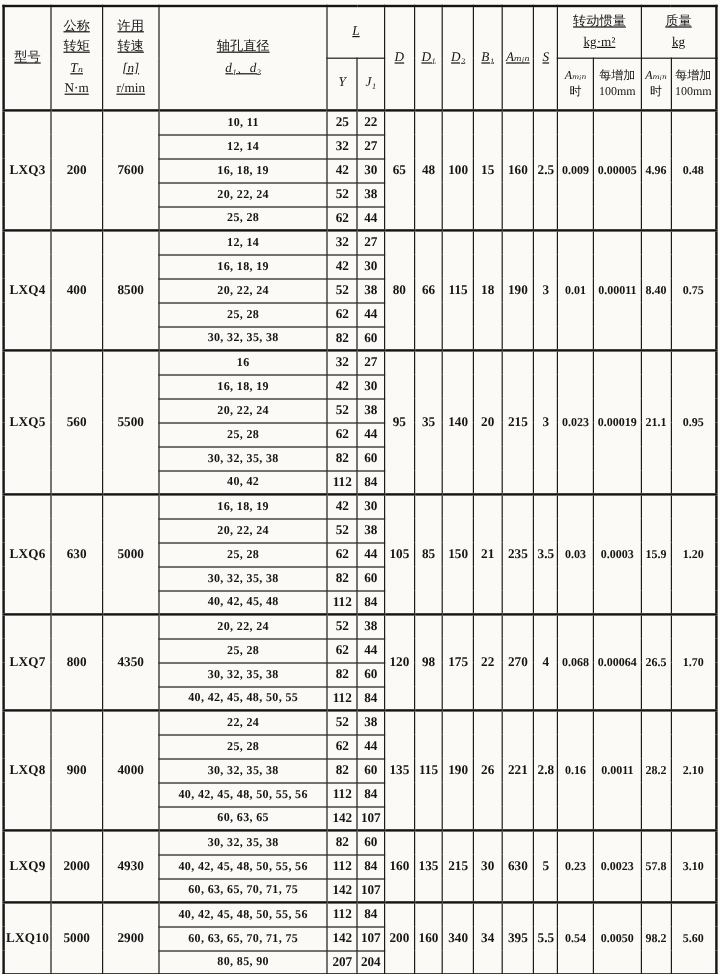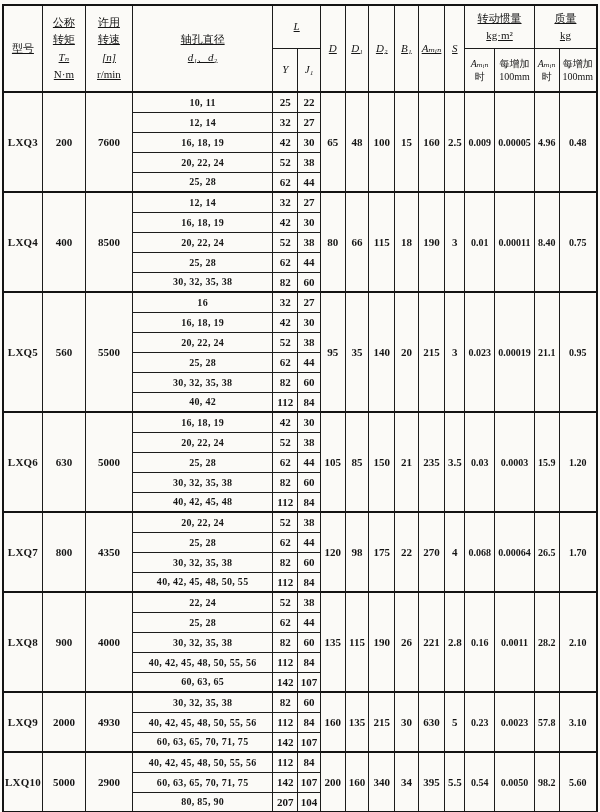--- a/index.html
+++ b/index.html
@@ -392,17 +392,17 @@
           <td class="num small" rowspan="3">5.60</td>
         </tr>
         <tr>
           <td class="bore">60, 63, 65, 70, 71, 75</td>
           <td class="num">142</td>
           <td class="num">107</td>
         </tr>
         <tr>
           <td class="bore">80, 85, 90</td>
           <td class="num">207</td>
-          <td class="num">104</td>
+          <td class="num">204</td>
         </tr>
       </tbody>
   </table>
 </div>
 
 </body></html>

